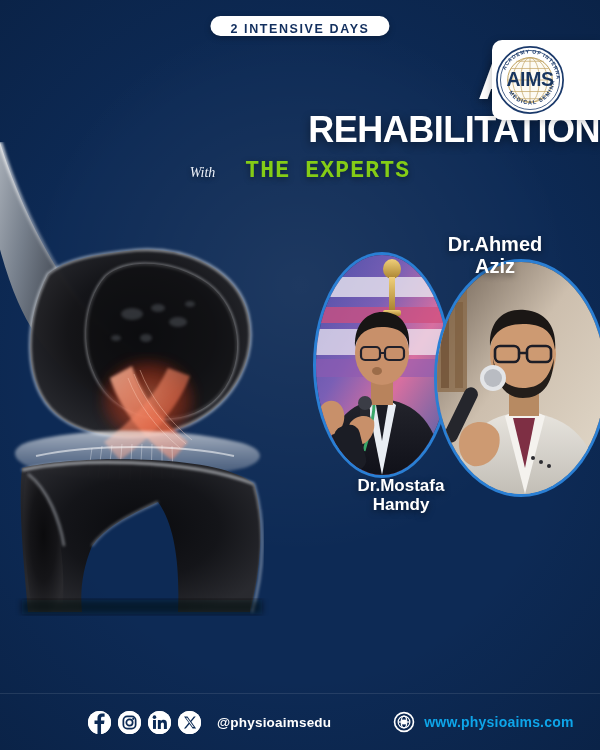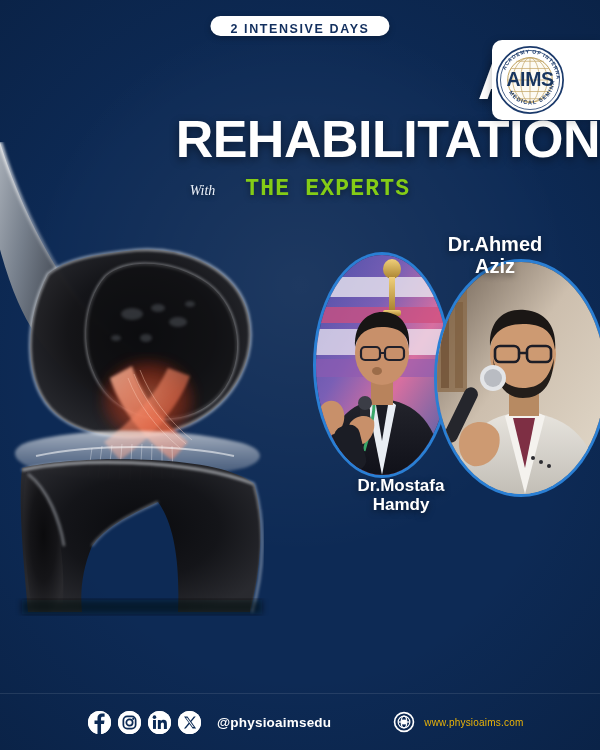--- a/index.html
+++ b/index.html
@@ -20,21 +20,21 @@
   
   .badge{position:absolute;left:50%;top:16px;transform:translateX(-50%);
     background:#ffffff;color:#122f5e;border-radius:20px;padding:6px 20px 0;
     font-size:12.5px;font-weight:bold;letter-spacing:1.6px;white-space:nowrap;
     box-shadow:0 2px 6px rgba(0,0,0,.25);}
 
   
   .title-wrap{position:absolute;left:0;right:0;top:50px;text-align:right;z-index:6;}
   .t-acl{font-size:58px;font-weight:bold;color:#fff;letter-spacing:1px;line-height:1;
     text-shadow:0 3px 10px rgba(0,0,0,.45);margin:0;}
-  .t-rehab{font-size:52px;font-weight:bold;color:#fff;letter-spacing:-0.5px;line-height:1.12;
+  .t-rehab{font-size:36px;font-weight:bold;color:#fff;letter-spacing:-0.5px;line-height:1.12;
     text-shadow:0 3px 10px rgba(0,0,0,.45);margin:2px 0 0;}
   .with-row{margin-top:8px;display:flex;align-items:baseline;justify-content:center;gap:30px;}
   .t-with{font-family:"Liberation Serif",serif;font-style:italic;font-size:14px;color:#eef3fb;
     text-shadow:0 2px 5px rgba(0,0,0,.4);}
   .t-experts{font-family:Liberation Mono, monospace;font-weight:bold;font-size:23px;color:#84cc16;
     letter-spacing:1.2px;text-shadow:0 2px 6px rgba(0,0,0,.4);}
 
   
   .logo-panel{position:absolute;right:0;top:40px;width:108px;height:80px;background:#fff;
     border-radius:10px 0 0 10px;z-index:7;box-shadow:-2px 2px 8px rgba(0,0,0,.2);}
@@ -59,21 +59,21 @@
   
   .footer{position:absolute;left:0;right:0;bottom:0;height:57px;
     background:linear-gradient(180deg,#0b2photo 0%, #0a2550 0%, #071d41 100%);
     border-top:1px solid rgba(255,255,255,.10);
     display:flex;align-items:center;z-index:10;}
   .socials{display:flex;align-items:center;gap:7px;margin-left:88px;}
   .sicon{width:23px;height:23px;border-radius:50%;background:#fff;display:flex;
     align-items:center;justify-content:center;}
   .handle{color:#fff;font-size:13.5px;font-weight:bold;margin-left:9px;letter-spacing:.2px;}
   .weburl{display:flex;align-items:center;gap:9px;margin-left:62px;}
-  .weburl .txt{color:#eab308;font-size:10px;font-weight:normal;letter-spacing:.2px;}
+  .weburl .txt{color:#0ea5e9;font-size:14px;font-weight:bold;letter-spacing:.2px;}
 </style>
 </head>
 <body>
 
 <div class="poster">
 
   <svg class="knee" viewBox="0 0 330 500">
     <defs>
       <radialGradient id="boneGlow" cx="50%" cy="45%" r="60%">
         <stop offset="0%" stop-color="#0a0a0c"></stop>

